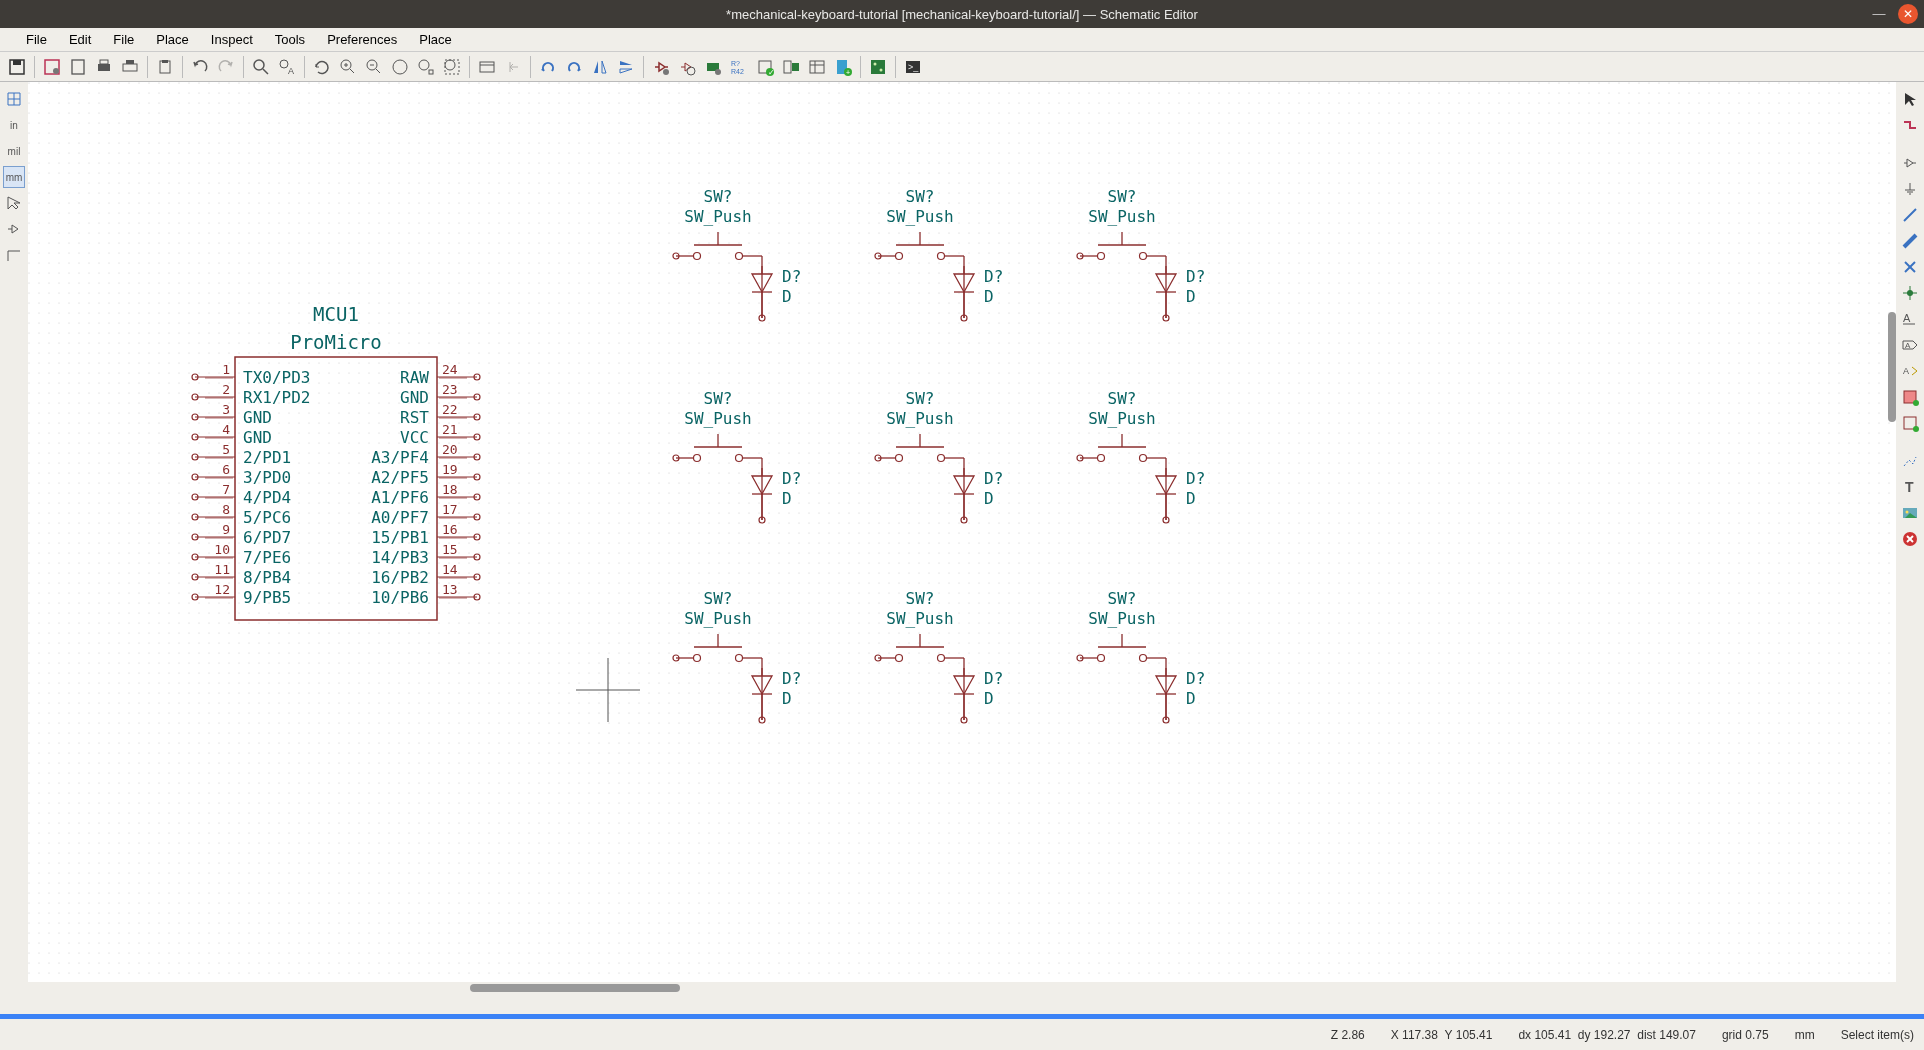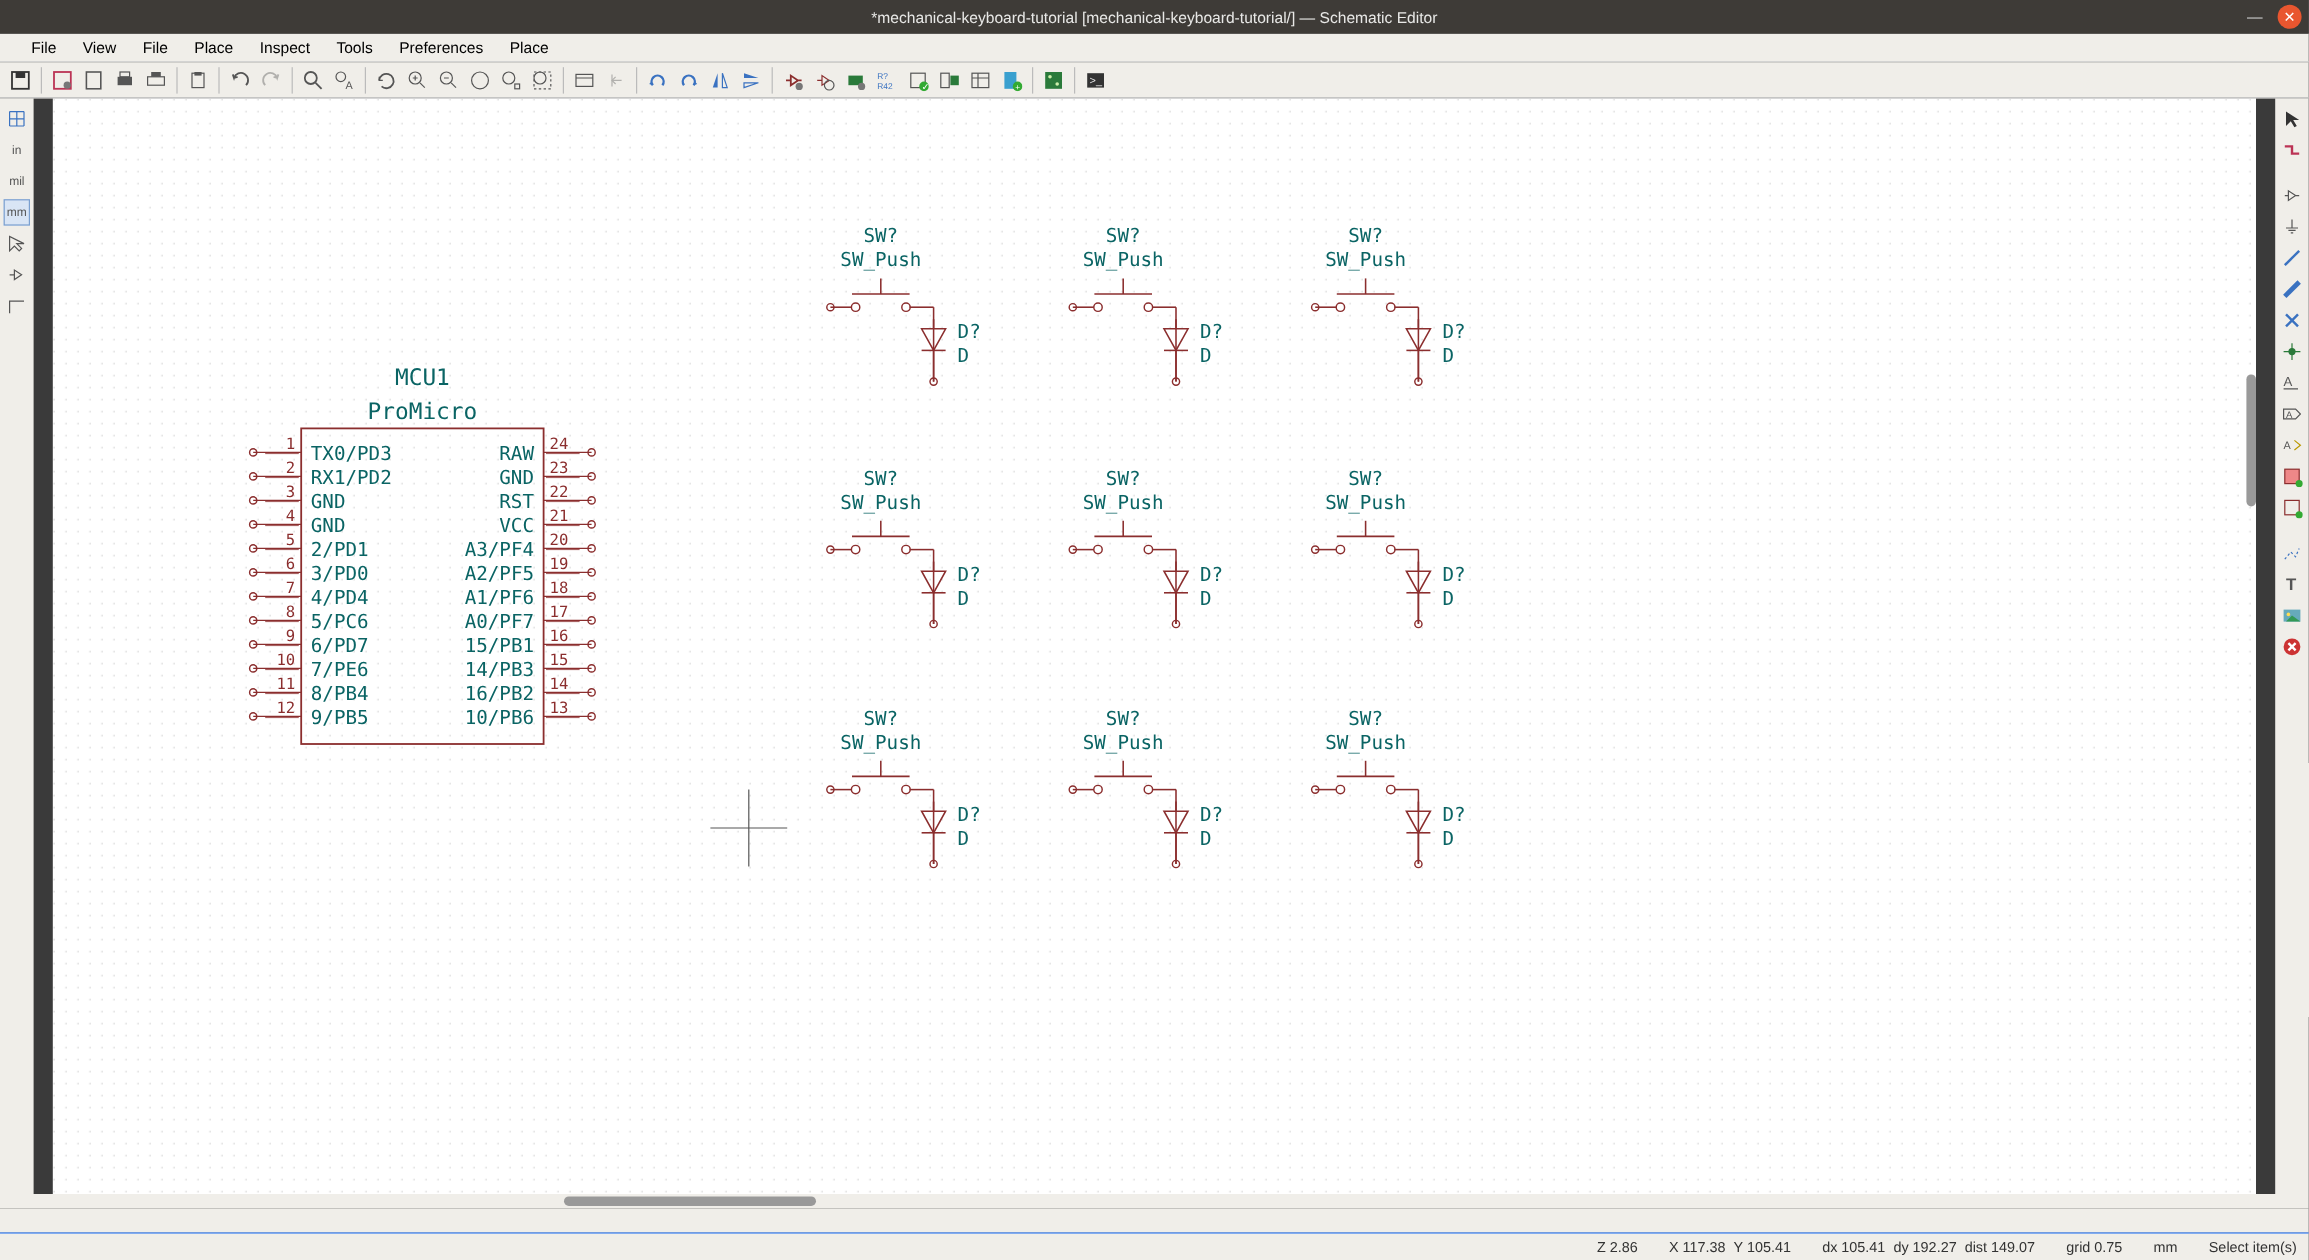--- a/index.html
+++ b/index.html
@@ -7,29 +7,29 @@
 .window { width: 1924px; height: 1050px; display: flex; flex-direction: column; }
 .titlebar { background: #3e3b37; color: #e8e8e6; height: 28px; display: flex; align-items: center; justify-content: center; position: relative; font-size: 13px; font-weight: 500; }
 .titlebar .controls { position: absolute; right: 6px; display: flex; gap: 10px; }
 .titlebar .ctrl-min { width: 18px; height: 18px; display:flex; align-items:center; justify-content:center; color:#ccc; }
 .titlebar .ctrl-close { width: 20px; height: 20px; border-radius: 50%; background: #e9562f; color:#fff; display:flex; align-items:center; justify-content:center; font-size:12px; }
 .menubar { background: #f0eee9; height: 24px; display: flex; align-items: center; padding: 0 16px; gap: 2px; border-bottom: 1px solid #ccc; }
 .menubar .menu { padding: 2px 10px; cursor: default; }
 .toolbar { background: #f0eee9; height: 30px; display: flex; align-items: center; padding: 0 6px; gap: 4px; border-bottom: 1px solid #bbb; }
 .toolbar .tb { width: 22px; height: 22px; display:flex; align-items:center; justify-content:center; }
 .toolbar .sep { width: 1px; height: 22px; background: #bbb; margin: 0 2px; }
-.mid { flex: 1; display: flex; min-height: 0; gap: 16px; }
+.mid { flex: 1; display: flex; min-height: 0; }
 .leftbar, .rightbar { background: #f0eee9; width: 28px; display: flex; flex-direction: column; align-items: center; padding-top: 6px; gap: 4px; }
 .lbtn, .rbtn { width: 22px; height: 22px; display:flex; align-items:center; justify-content:center; font-size:10px; color:#555; }
 .lbtn.active { border: 1px solid #7a9fcf; background:#d9e5f5; }
 .canvas-wrap { flex: 1; background: #fff; position: relative; overflow:hidden; }
 .canvas { position: absolute; inset: 0; }
 .hscroll { height: 12px; background: #f0eee9; display:flex; align-items:center; }
 .hscroll .thumb { height: 8px; background:#999; border-radius:4px; margin-left: 470px; width: 210px; }
-.statusbar { background: #f0eee9; height: 23px; display: flex; align-items: center; justify-content: flex-end; padding: 0 10px; gap: 26px; font-size: 12px; color: #333; border-top:1px solid #3b82f6; }
+.statusbar { background: #f0eee9; height: 36px; display: flex; align-items: center; justify-content: flex-end; padding: 0 10px; gap: 26px; font-size: 12px; color: #333; border-top:5px solid #3b82f6; }
 .statusbar .left { margin-right: auto; }
 .statusbar span { white-space: nowrap; }
 
 
 .schematic { font-family: "DejaVu Sans Mono", monospace; }
 .mcu-body { fill: none; stroke: #8b2e2e; stroke-width: 1.5; }
 .mcu-title { fill: #0a6464; font-size: 19px; }
 .pin-line { stroke: #8b2e2e; stroke-width: 1.2; }
 .pin-end { fill: none; stroke: #8b2e2e; stroke-width: 1.2; }
 .pin-num { fill: #8b2e2e; font-size: 13px; }
@@ -47,21 +47,21 @@
   <div class="titlebar">
     <span>*mechanical-keyboard-tutorial [mechanical-keyboard-tutorial/] — Schematic Editor</span>
     <div class="controls">
       <div class="ctrl-min">—</div>
       <div class="ctrl-close">✕</div>
     </div>
   </div>
 
   <div class="menubar">
     <div class="menu">File</div>
-    <div class="menu">View</div>
+    <div class="menu">Edit</div>
     <div class="menu">File</div>
     <div class="menu">Place</div>
     <div class="menu">Inspect</div>
     <div class="menu">Tools</div>
     <div class="menu">Preferences</div>
     <div class="menu">Place</div>
   </div>
 
   <div class="toolbar">
     <div class="tb">

